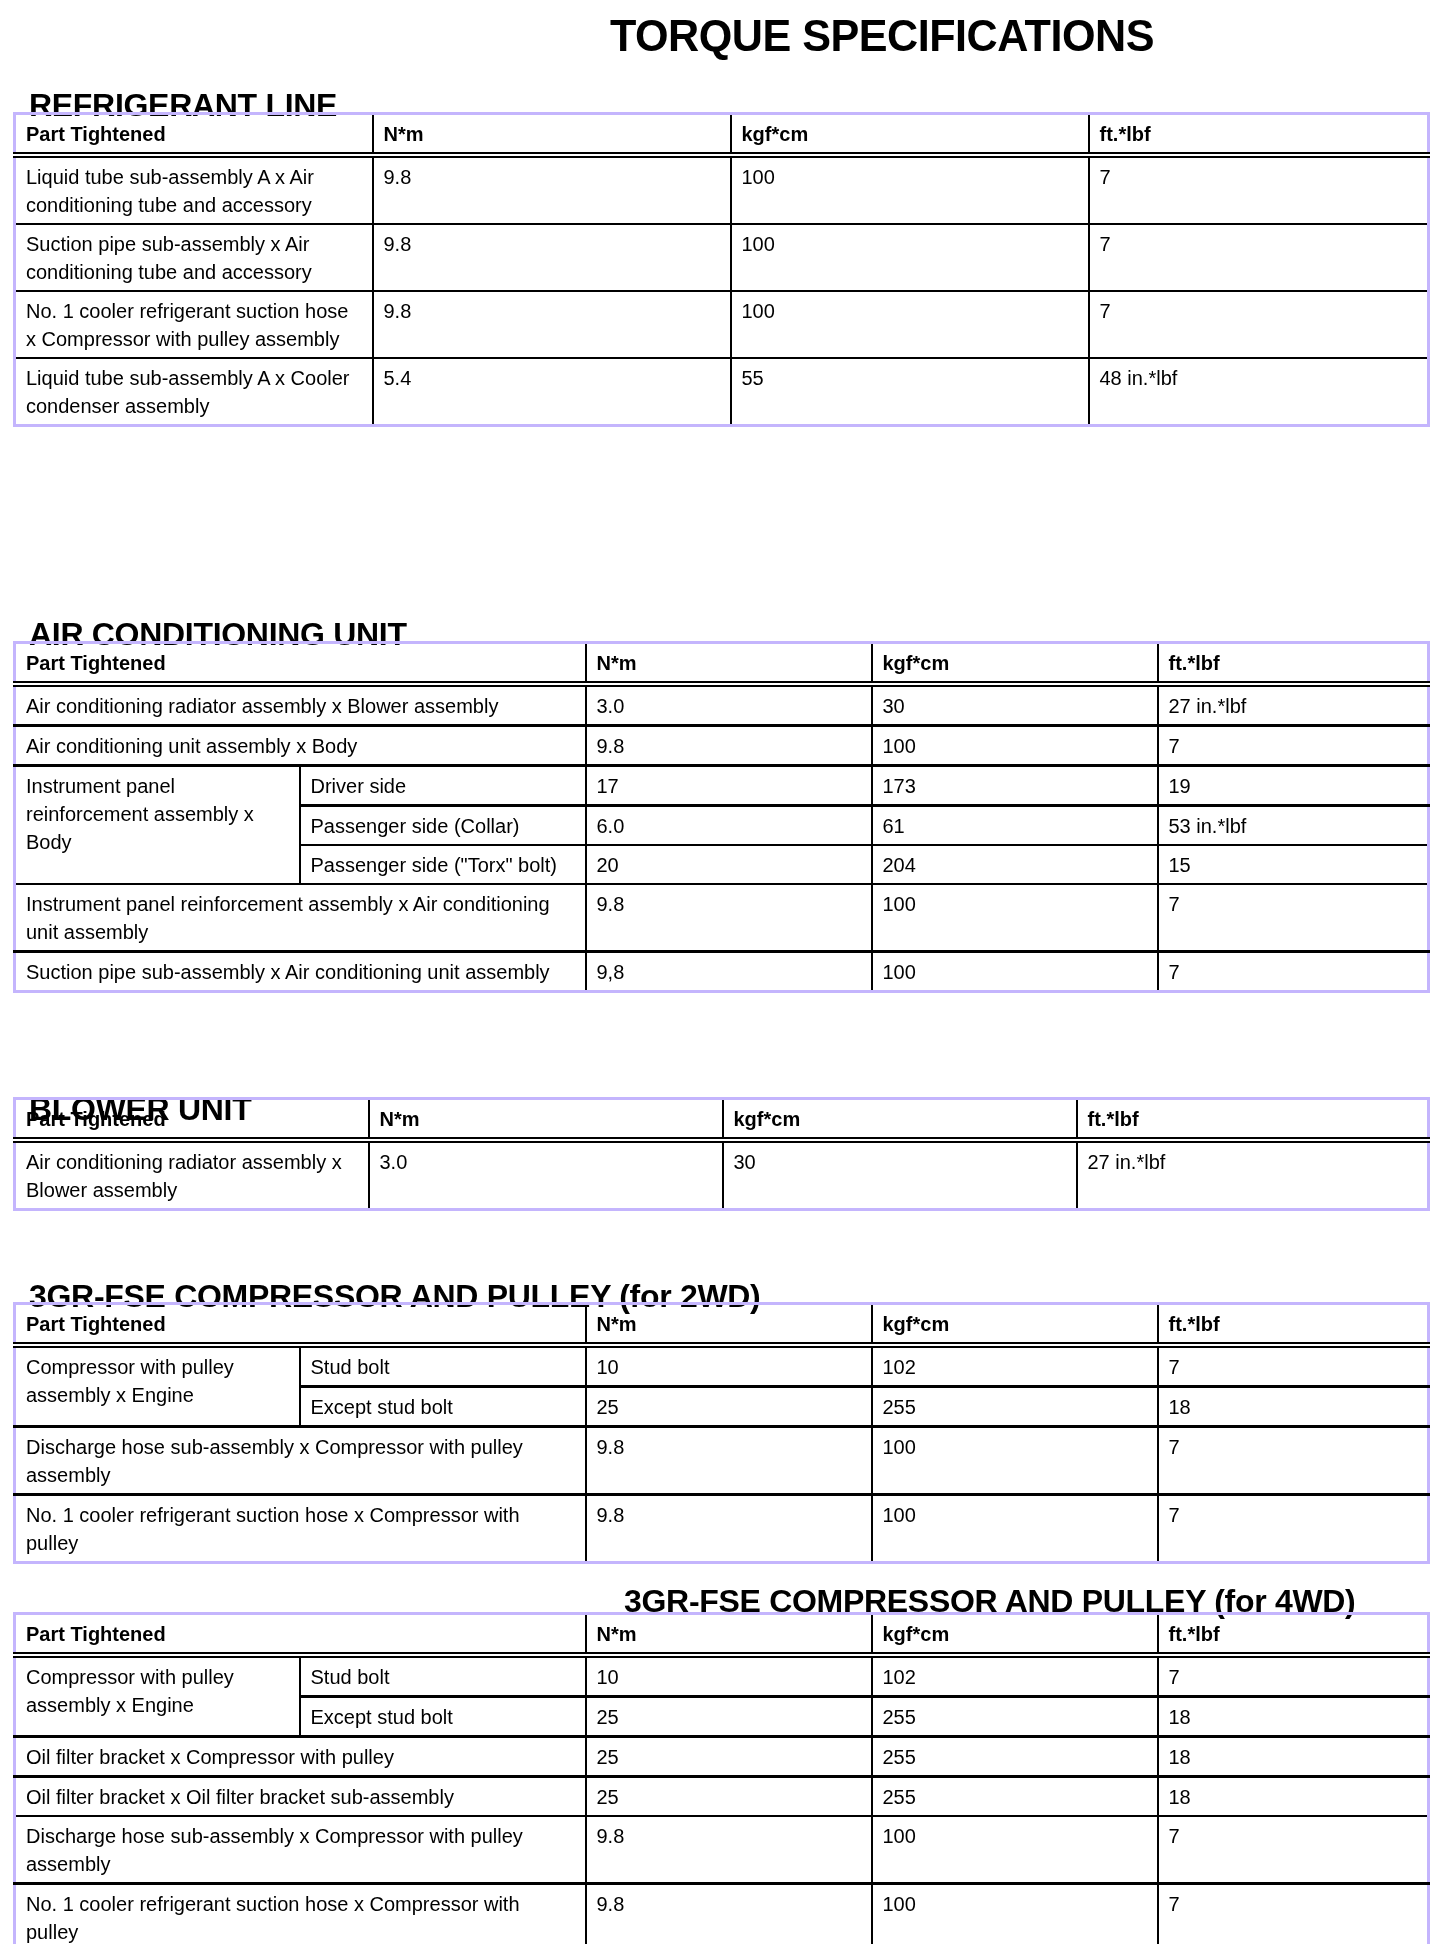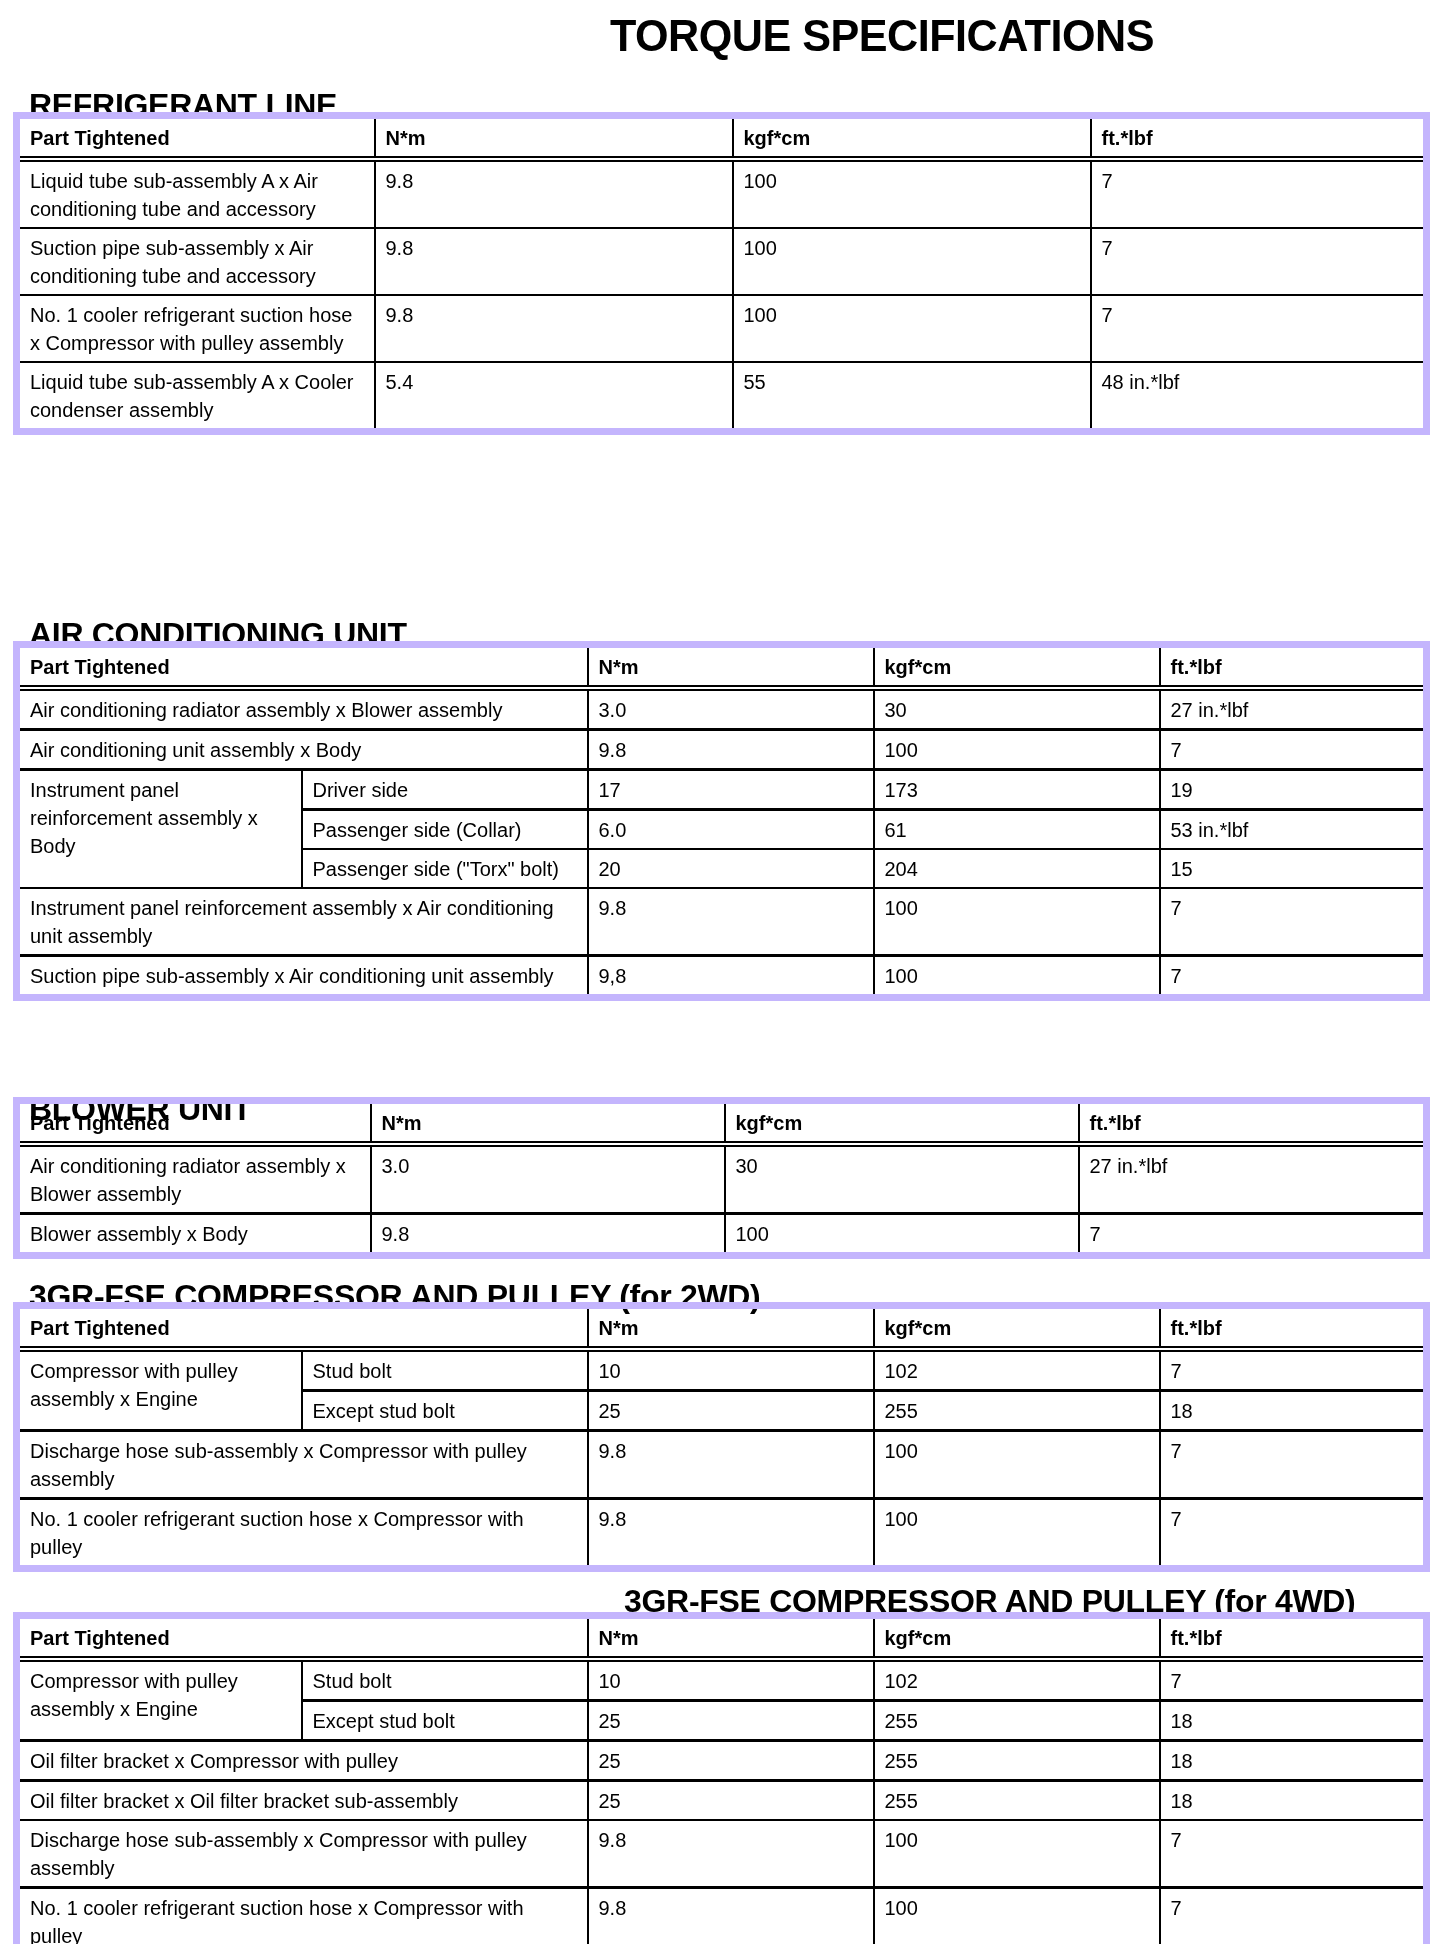--- a/index.html
+++ b/index.html
@@ -14,21 +14,21 @@
   }
   .section-title {
     position: absolute; left: 13px;
     font-size: 32px; font-weight: bold; margin: 16px; line-height: 34px;
     letter-spacing: -0.3px;
   }
   .section-title.right { left: 608px; }
   table.spec {
     position: absolute; left: 13px; width: 1417px;
     border-collapse: collapse; table-layout: fixed;
-    border: 7px solid #c4b5fd;
+    border: 3px solid #c4b5fd;
   }
   table.spec th, table.spec td {
     border-left: 2px solid #000; border-right: 2px solid #000;
     border-top: 2px solid #000; border-bottom: 2px solid #000;
     font-size: 20px; line-height: 28px; text-align: left; vertical-align: top;
     padding: 5px 10px 4px 10px;
   }
   table.spec th { font-weight: bold; padding-top: 5px; padding-bottom: 4px; }
   table.spec thead tr { border-bottom: 6px double #000; }
   table.spec thead th { border-bottom: 6px double #000; }
@@ -163,26 +163,20 @@
     <th>ft.*lbf</th>
   </tr>
     </thead>
   <tbody>
     <tr>
       <td>Air conditioning radiator assembly x Blower assembly</td>
       <td>3.0</td>
       <td>30</td>
       <td>27 in.*lbf</td>
     </tr>
-    <tr class="thick">
-      <td>Blower assembly x Body</td>
-      <td>9.8</td>
-      <td>100</td>
-      <td>7</td>
-    </tr>
   </tbody>
 </table>
 
 <h2 class="section-title" style="top:1263px">3GR-FSE COMPRESSOR AND PULLEY (for 2WD)</h2>
 <table class="spec" style="top:1302px">
   <colgroup>
       <col style="width:285px">
       <col style="width:286px">
       <col style="width:286px">
       <col style="width:286px">

